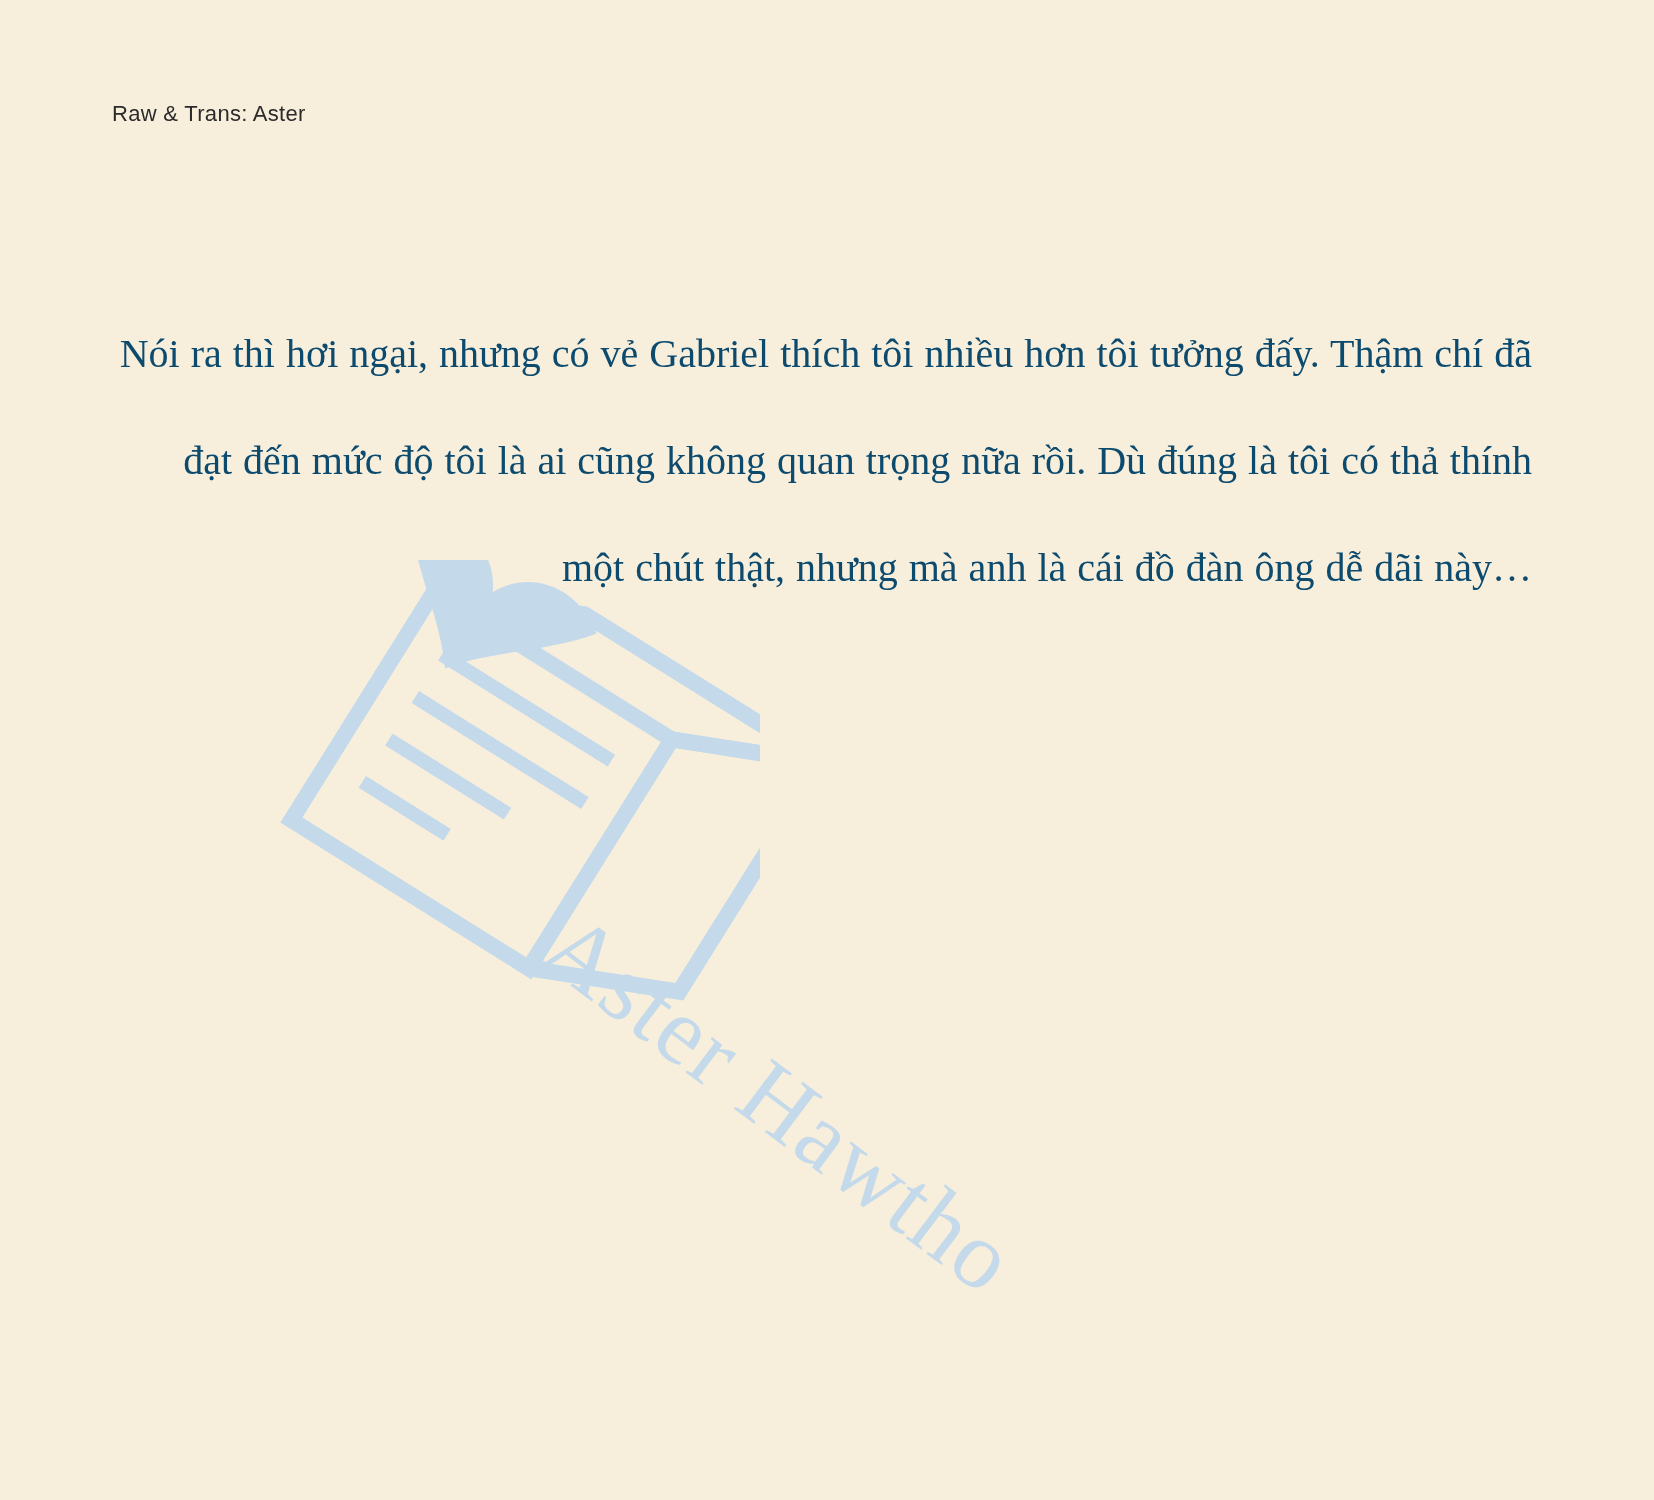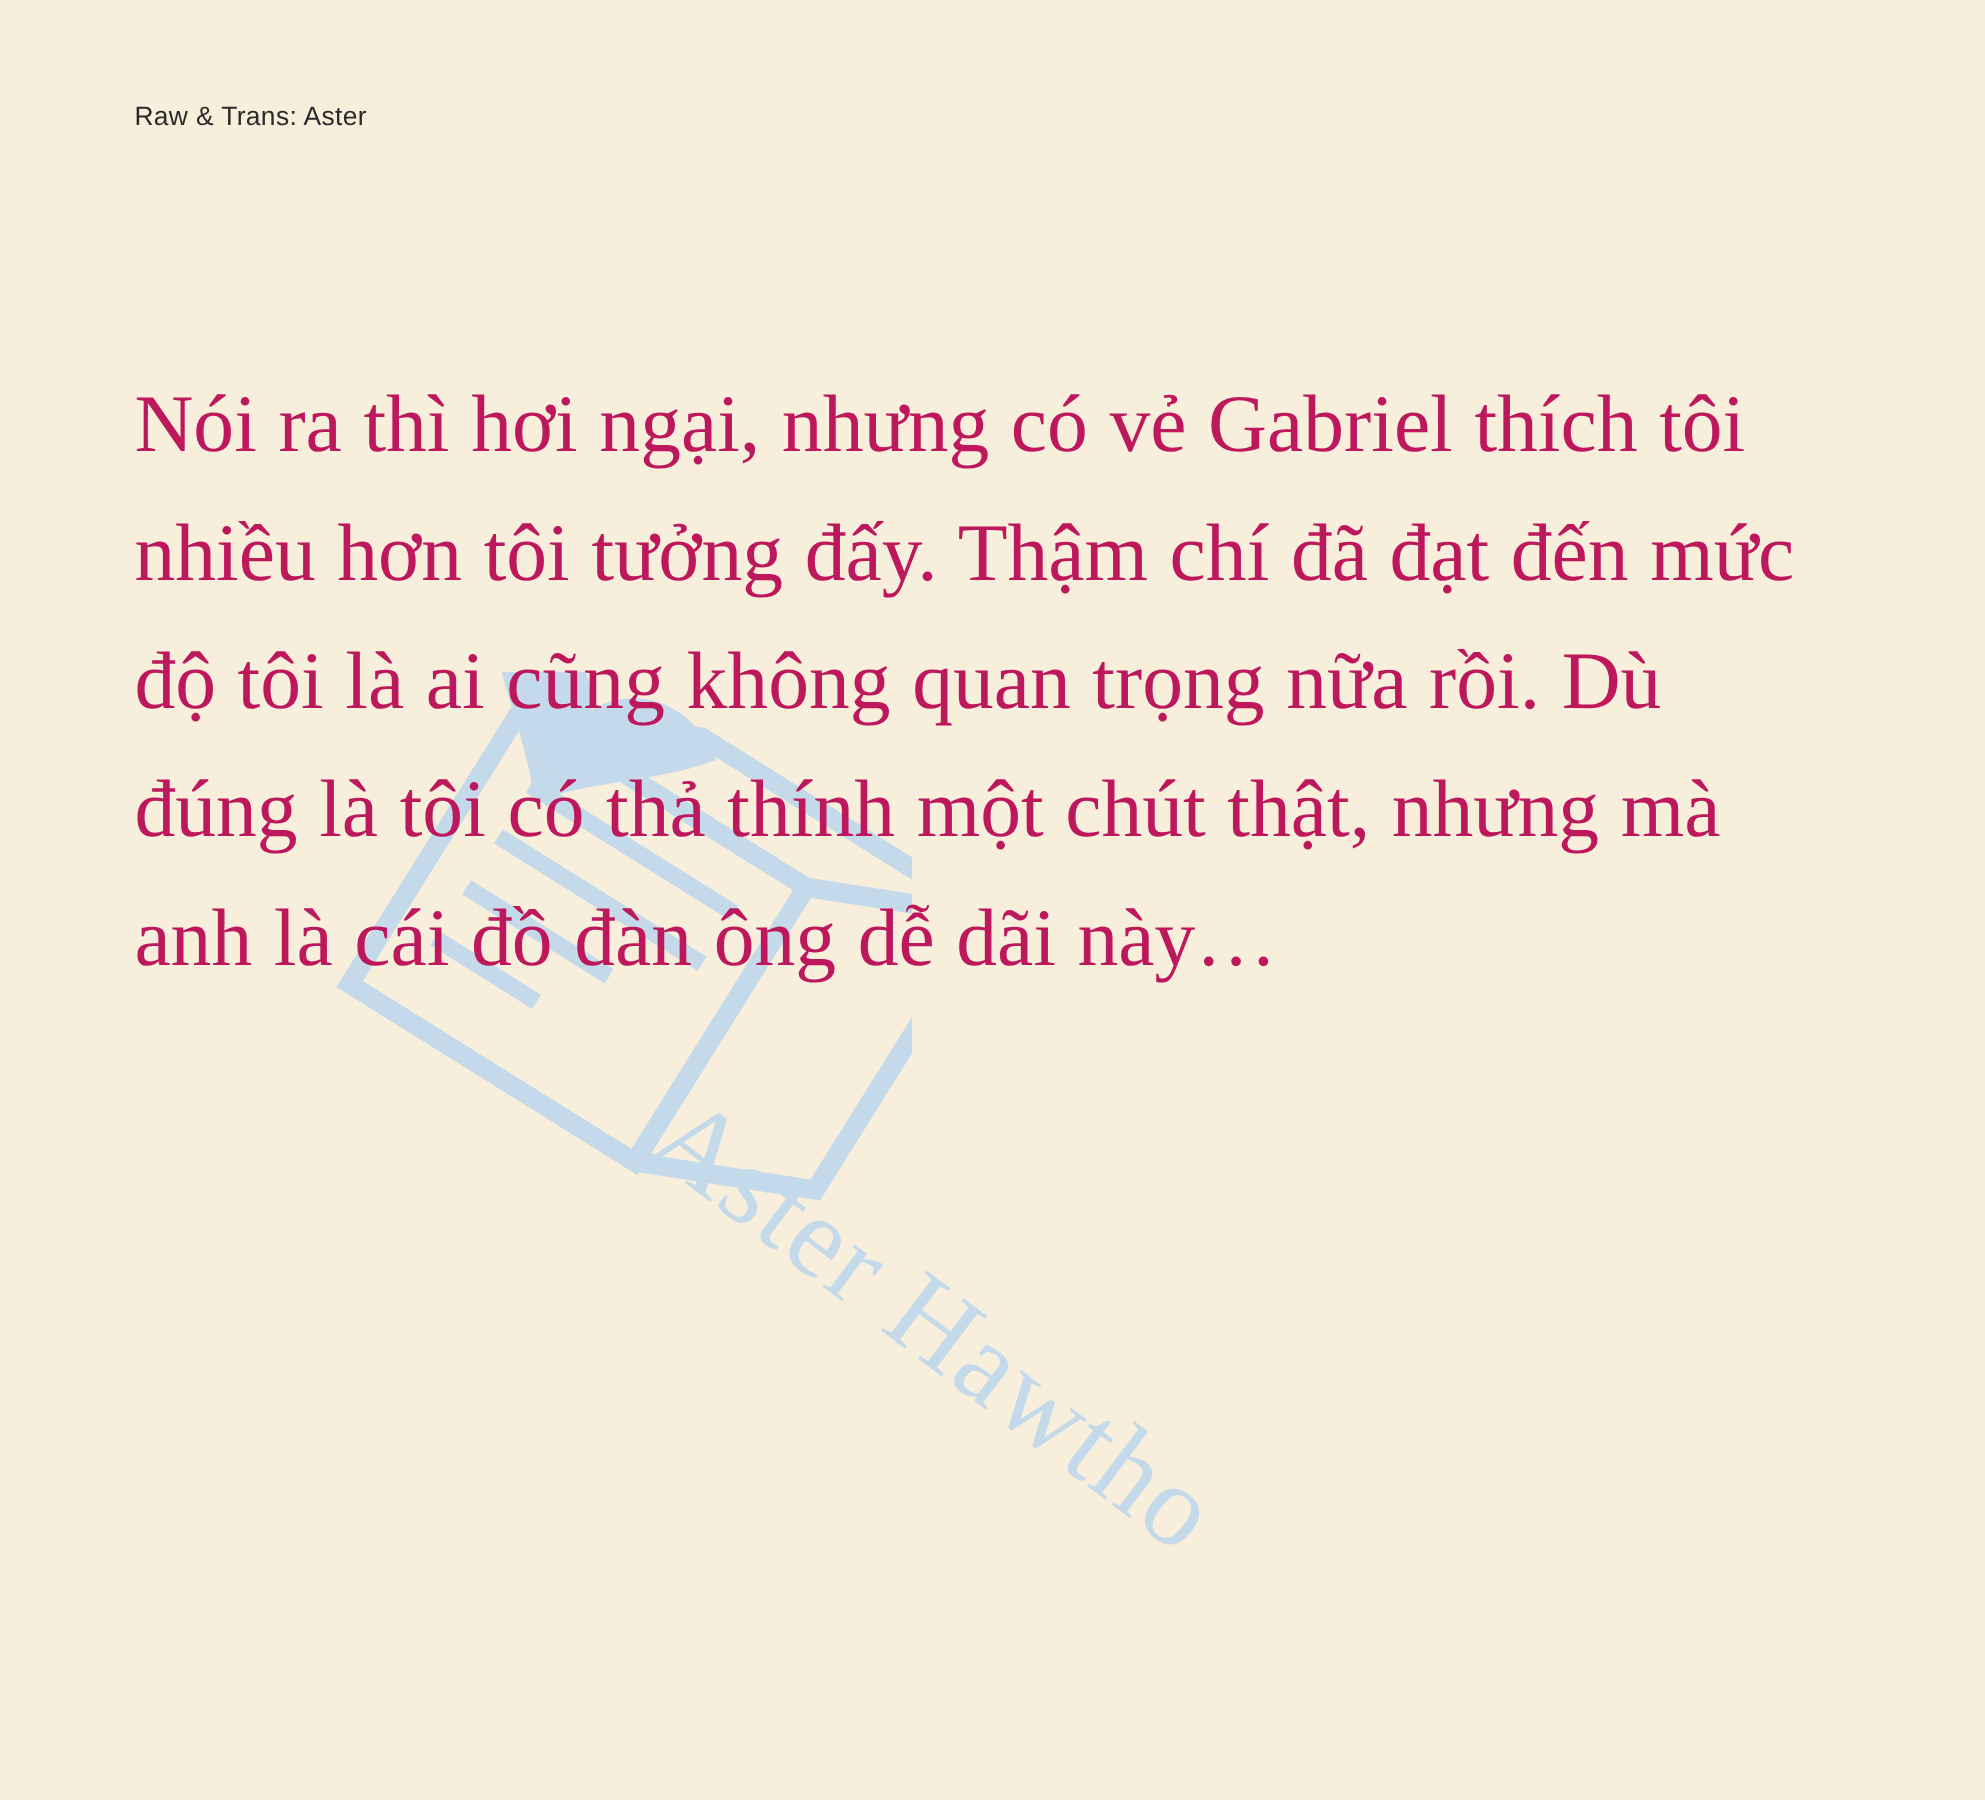--- a/index.html
+++ b/index.html
@@ -18,21 +18,21 @@
   .page {
     position: relative;
     width: 1654px;
     height: 1500px;
     box-sizing: border-box;
   }
 
   
   .credit {
     position: absolute;
-    top: 84px;
+    top: 101px;
     left: 112px;
     font-family: "Liberation Sans", sans-serif;
     font-size: 22px;
     color: #2b2b2b;
     letter-spacing: 0.3px;
     white-space: nowrap;
   }
 
   
   .watermark {
@@ -66,25 +66,25 @@
 
   
   .content {
     position: absolute;
     top: 300px;
     left: 112px;
     width: 1420px;
   }
   .para {
     font-family: "Liberation Serif", serif;
-    font-size: 68px;
+    font-size: 40px;
     line-height: 107px;
-    color: #be185d;
+    color: #0c4a6e;
     margin: 0 0 0 0;
-    text-align: left;
+    text-align: right;
     word-spacing: 1px;
   }
   .para + .para {
     margin-top: 86px;
   }
 </style>
 </head>
 <body>
 
 <div class="page">

